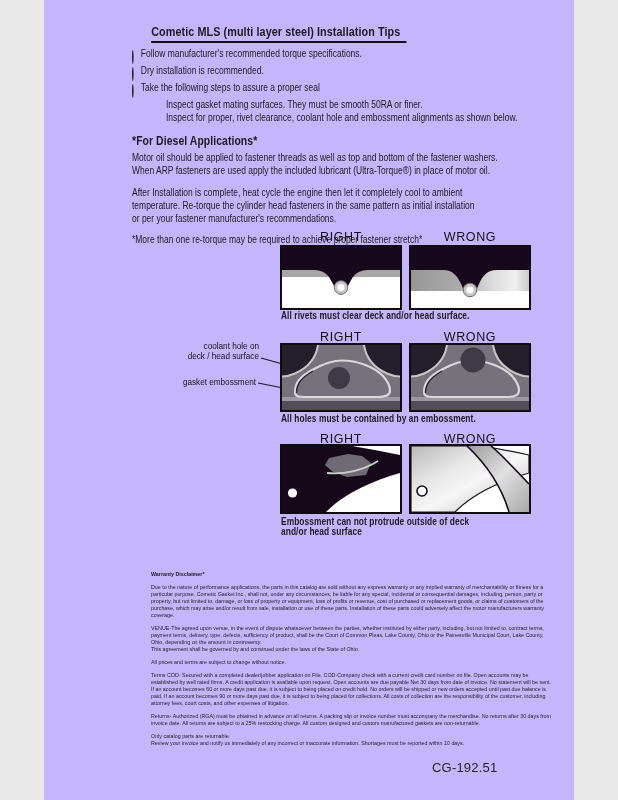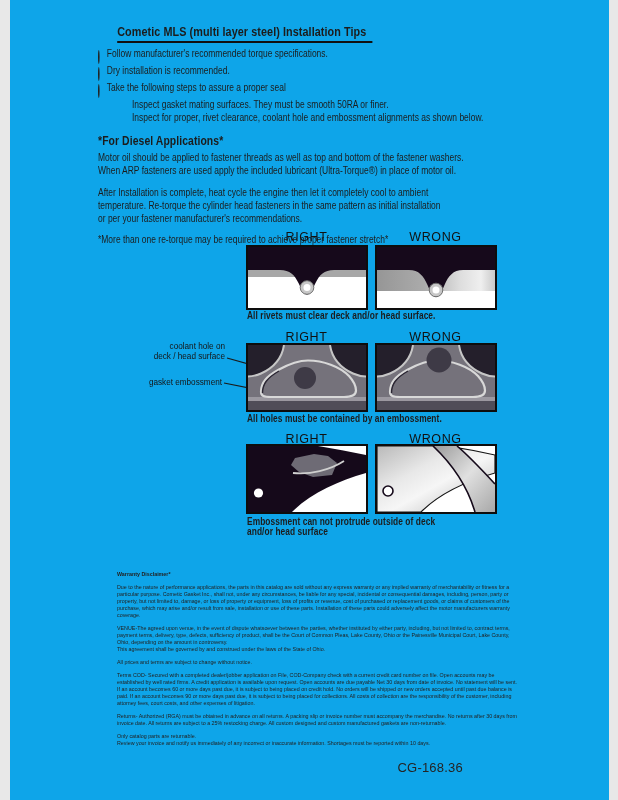--- a/index.html
+++ b/index.html
@@ -1,17 +1,17 @@
 <!DOCTYPE html>
 <html><head>
 <meta charset="utf-8">
 <style>
   html,body{margin:0;padding:0;background:#e8e8e8;}
   .page{
-    position:relative;width:599px;height:800px;background:#0ea5e9;
+    position:relative;width:530px;height:800px;background:#c4b5fd;
     font-family:"Liberation Sans","DejaVu Sans",sans-serif;color:#1c1c1c;
     overflow:hidden;margin:0 auto;
   }
   
   .toptext{position:absolute;left:88px;top:16px;width:545px;transform:scaleX(0.8);transform-origin:0 0;}
   .title{
     display:inline-block;font-size:13.5px;font-weight:bold;line-height:16px;
     margin:8px 0 0 24px;padding:0 8px 1px 0;border-bottom:2px solid #111;
     letter-spacing:.1px;
   }
@@ -223,15 +223,15 @@
     <p>Due to the nature of performance applications, the parts in this catalog are sold without any express warranty or any implied warranty of merchantability or fitness for a particular purpose.  Cometic Gasket Inc., shall not, under any circumstances, be liable for any special, incidental or consequential damages, including, person, party or property, but not limited to, damage, or loss of property or equipment, loss of profits or revenue, cost of purchased or replacement goods, or claims of customers of the purchase, which may arise and/or result from sale, installation or use of these parts.  Installation of these parts could adversely affect the motor manufacturers warranty coverage.</p>
     <p>VENUE-The agreed upon venue, in the event of dispute whatsoever between the parties, whether instituted by either party, including, but not limited to, contract terms, payment terms, delivery, type, defects, sufficiency of product, shall be the Court of Common Pleas, Lake County, Ohio or the Painesville Municipal Court, Lake County, Ohio, depending on the amount in controversy.
 This agreement shall be governed by and construed under the laws of the State of Ohio.</p>
     <p>All prices and terms are subject to change without notice.</p>
     <p>Terms COD- Secured with a completed dealer/jobber application on File, COD-Company check with a current credit card number on file.  Open accounts may be established by well rated firms.  A credit application is available upon request.  Open accounts are due payable Net 30 days from date of invoice.  No statement will be sent.  If an account becomes 60 or more days past due, it is subject to being placed on credit hold.  No orders will be shipped or new orders accepted until past due balance is paid.  If an account becomes 90 or more days past due, it is subject to being placed for collections.  All costs of collection are the responsibility of the customer, including attorney fees, court costs, and other expenses of litigation.</p>
     <p>Returns- Authorized (RGA) must be obtained in advance on all returns.  A packing slip or invoice number must accompany the merchandise.  No returns after 30 days from invoice date.  All returns are subject to a 25% restocking charge.  All custom designed and custom manufactured gaskets are non-returnable.</p>
     <p>Only catalog parts are returnable.
 Review your invoice and notify us immediately of any incorrect or inaccurate information.  Shortages must be reported within 10 days.</p>
   </div>
 
-  <div class="pagecode">CG-168.36</div>
+  <div class="pagecode">CG-192.51</div>
 
 </div>
 
 </body></html>

